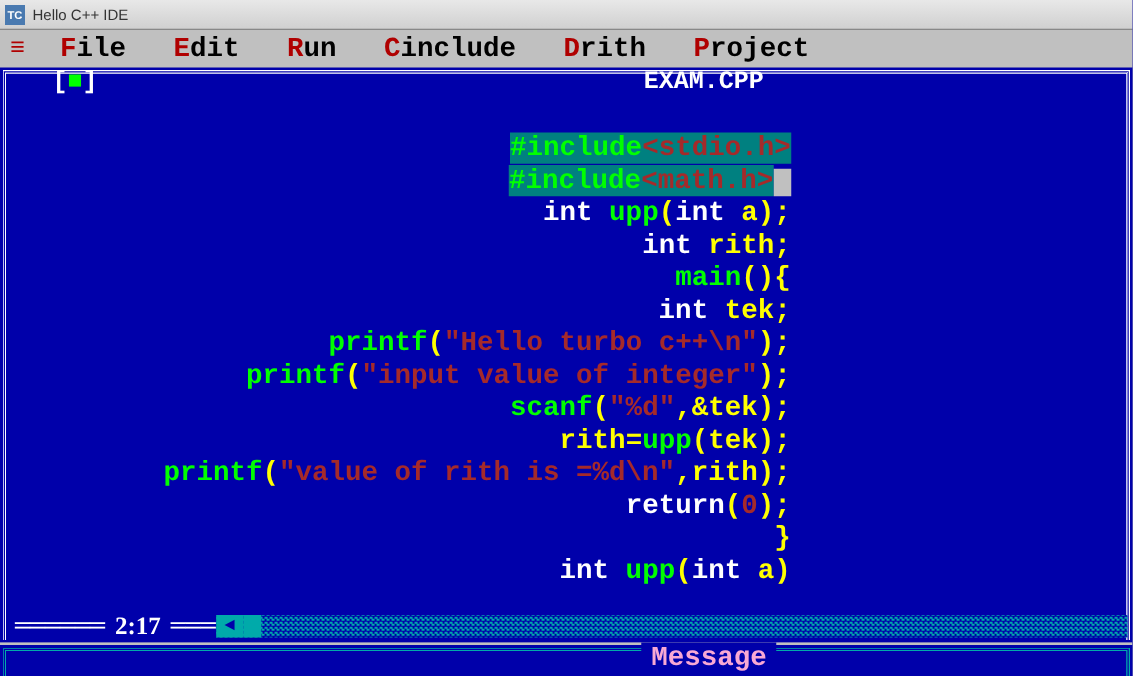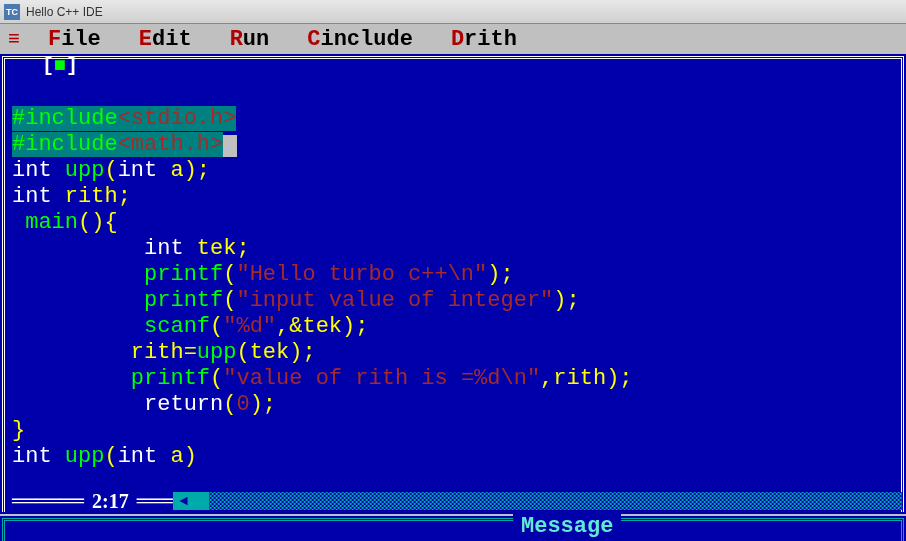--- a/index.html
+++ b/index.html
@@ -92,23 +92,24 @@
       left: 50%;
       transform: translateX(50px);
       color: #ffffff;
       white-space: pre;
     }
     .code-content {
       position: absolute;
       top: 26px;
       left: 12px;
       font-size: 22px;
-      font-weight: normal;
+      font-weight: bold;
       line-height: 26px;
       white-space: pre;
+      text-align: right;
     }
     .sel { background: #008080; color: #c0c0c0; }
     .preproc { color: #00ff00; }
     .incname { color: #a52a2a; }
     .kw { color: #ffffff; }
     .punct { color: #ffff00; }
     .str { color: #a52a2a; }
     .ident { color: #ffff00; }
     .fn { color: #00ff00; }
     .num { color: #a52a2a; }
@@ -175,21 +176,21 @@
       position: absolute;
       inset: 2px 2px 0 2px;
       border: 3px double #00aaaa;
       border-bottom: none;
     }
     .message-title {
       position: absolute;
       top: -2px;
       left: 50%;
       transform: translateX(60px);
-      color: #5eead4;
+      color: #f9a8d4;
       font-size: 22px;
       font-weight: bold;
       background: #0000aa;
       padding: 0 8px;
     }
   </style>
 </head>
 <body>
 
 <div class="titlebar">
@@ -197,26 +198,28 @@
   <span>Hello C++ IDE</span>
 </div>
 
 <div class="menubar">
   <span class="menu-toggle">≡</span>
   <span class="menu-item"><span class="hotkey">F</span><span>ile</span></span>
   <span class="menu-item"><span class="hotkey">E</span><span>dit</span></span>
   <span class="menu-item"><span class="hotkey">R</span><span>un</span></span>
   <span class="menu-item"><span class="hotkey">C</span><span>include</span></span>
   <span class="menu-item"><span class="hotkey">D</span><span>rith</span></span>
+  <span class="menu-item"><span class="hotkey">P</span><span>roject</span></span>
 </div>
 
 <div class="editor-area">
   <div class="window-border"></div>
   <div class="window-title-bar">
     <span class="close-box">[<span class="close-box-inner">■</span>]</span>
+    <span class="window-title"> EXAM.CPP </span>
   </div>
   <div class="code-content">
 <span class="sel"><span class="preproc">#include</span><span class="incname">&lt;stdio.h&gt;</span></span>
 <span class="sel"><span class="preproc">#include</span><span class="incname">&lt;math.h&gt;</span></span><span class="cursor"></span>
 <span class="kw">int</span> <span class="fn">upp</span><span class="punct">(</span><span class="kw">int</span><span class="ident"> a</span><span class="punct">);</span>
 <span class="kw">int</span><span class="ident"> rith</span><span class="punct">;</span>
 <span class="fn"> main</span><span class="punct">(){</span>
 <span class="kw">          int</span><span class="ident"> tek</span><span class="punct">;</span>
 <span class="fn">          printf</span><span class="punct">(</span><span class="str">"Hello turbo c++\n"</span><span class="punct">);</span>
 <span class="fn">          printf</span><span class="punct">(</span><span class="str">"input value of integer"</span><span class="punct">);</span>

